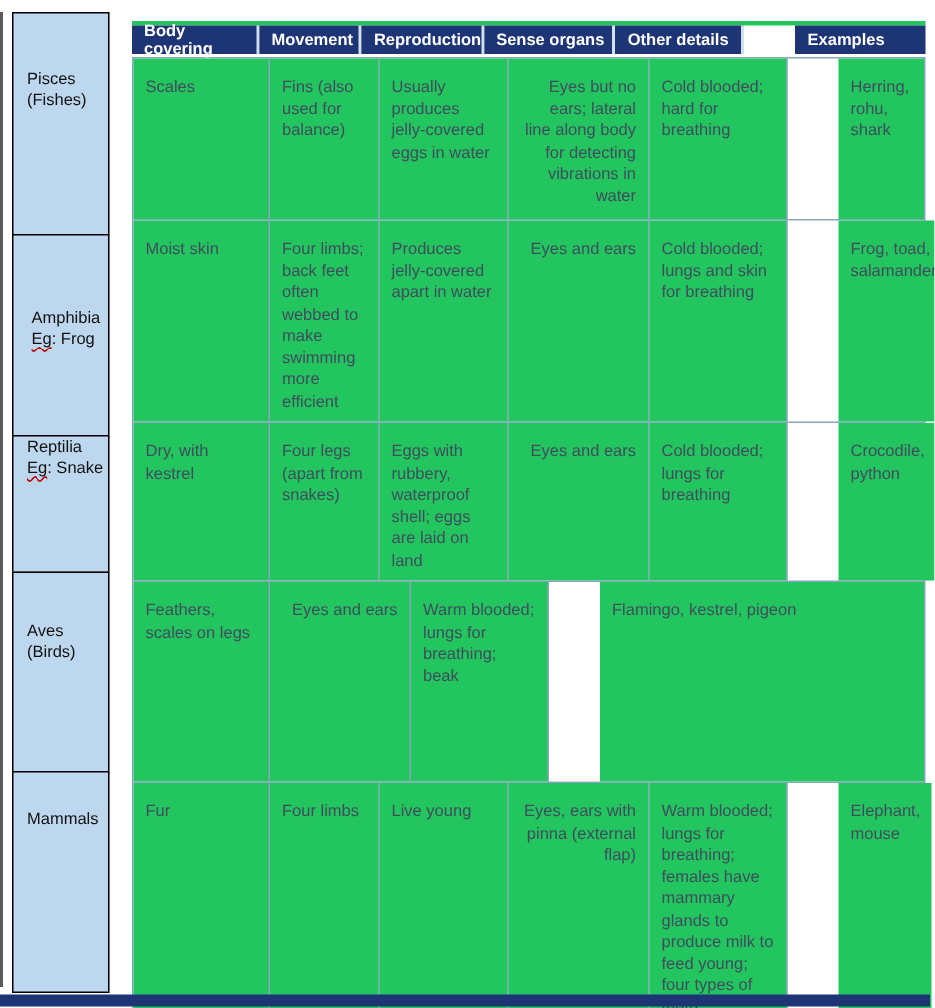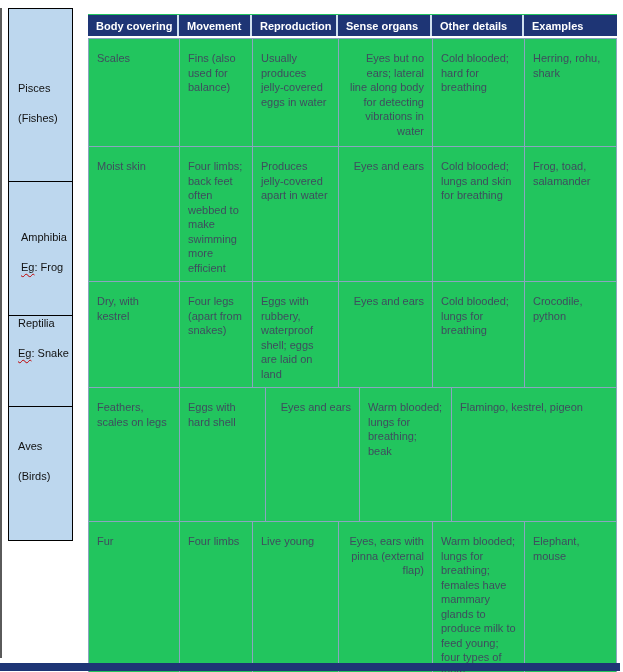--- a/index.html
+++ b/index.html
@@ -36,41 +36,41 @@
     width: 65px;
     background: #bdd7ee;
     border: 1.5px solid #000000;
     color: #111111;
     font-size: 11px;
     line-height: 14px;
     padding-left: 9px;
     padding-right: 3px;
   }
   .side-box + .side-box { margin-top: -1.5px; }
-  .box-pisces   { height: 174px; padding-top: 72px; }
+  .box-pisces   { height: 149px; padding-top: 37px; }
   .box-amphibia { height: 136px; padding-top: 48px; padding-left: 12px; }
   .box-reptilia { height: 92px;  }
   .box-aves     { height: 135px; padding-top: 32px; }
   .box-mammals  { height: 148px; padding-top: 24px; }
-  .side-line2 { margin-top: 16px; }
+  .side-line2 { }
   .squiggle {
     text-decoration: underline wavy #c00000 1px;
     text-underline-offset: 2px;
     text-decoration-skip-ink: none;
   }
   
   .dtable {
     position: absolute;
     left: 88px; top: 14px;
     width: 529px;
   }
   .thead {
     display: flex;
     height: 22px;
-    border-top: 1px solid #22c55e;
+    border-top: 3px solid #22c55e;
   }
   .hcell {
     background: #1e3575;
     color: #ffffff;
     font-weight: bold;
     font-size: 11px;
     display: flex;
     align-items: center;
     padding-left: 8px;
     border-right: 2px solid #cfe0ef;
@@ -91,21 +91,21 @@
     padding: 12px 8px 6px 8px;
     border-right: 1px solid #8aa5bf;
     flex: 0 0 auto;
   }
   .cell.c5 { border-right: none; flex: 1 1 auto; }
   .c0 { width: 91px; }
   .c1 { width: 73px; }
   .c2 { width: 86px; }
   .c3 { width: 94px; text-align: right; }
   .c4 { width: 92px; }
-  .c5 { width: 93px; }
+  .c5 { width: 93px; margin-left: 34px; }
   .r0 { min-height: 108px; }
   .r1 { min-height: 135px; }
   .r2 { min-height: 94px; }
   .r3 { min-height: 134px; }
   .r4 { min-height: 149px; }
 </style>
 </head>
 <body>
 
 <div class="page">
@@ -121,20 +121,23 @@
       <div class="side-line1">Amphibia</div>
       <div class="side-line2"><span class="squiggle">Eg</span><span>: Frog</span></div>
     </div>
     <div class="side-box box-reptilia">
       <div class="side-line1">Reptilia</div>
       <div class="side-line2"><span class="squiggle">Eg</span><span>: Snake</span></div>
     </div>
     <div class="side-box box-aves">
       <div class="side-line1">Aves</div>
       <div class="side-line2">(Birds)</div>
+    </div>
+    <div class="side-box box-mammals">
+      <div class="side-line1">Mammals</div>
     </div>
   </div>
 
   <div class="dtable">
     <div class="thead">
       <div class="hcell c0">Body covering</div>
       <div class="hcell c1">Movement</div>
       <div class="hcell c2">Reproduction</div>
       <div class="hcell c3">Sense organs</div>
       <div class="hcell c4">Other details</div>
@@ -165,21 +168,20 @@
         <div class="cell c0">Dry, with kestrel</div>
         <div class="cell c1">Four legs (apart from snakes)</div>
         <div class="cell c2">Eggs with rubbery, waterproof shell; eggs are laid on land</div>
         <div class="cell c3">Eyes and ears</div>
         <div class="cell c4">Cold blooded; lungs for breathing</div>
         <div class="cell c5">Crocodile, python</div>
       </div>
 
       <div class="trow r3">
         <div class="cell c0">Feathers, scales on legs</div>
-        <div class="cell c2">Eggs with hard shell</div>
         <div class="cell c3">Eyes and ears</div>
         <div class="cell c4">Warm blooded; lungs for breathing; beak</div>
         <div class="cell c5">Flamingo, kestrel, pigeon</div>
       </div>
 
       <div class="trow r4">
         <div class="cell c0">Fur</div>
         <div class="cell c1">Four limbs</div>
         <div class="cell c2">Live young</div>
         <div class="cell c3">Eyes, ears with pinna (external flap)</div>

